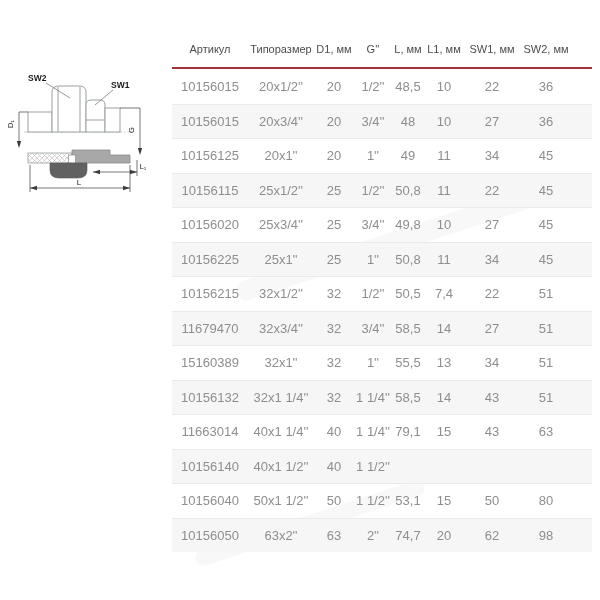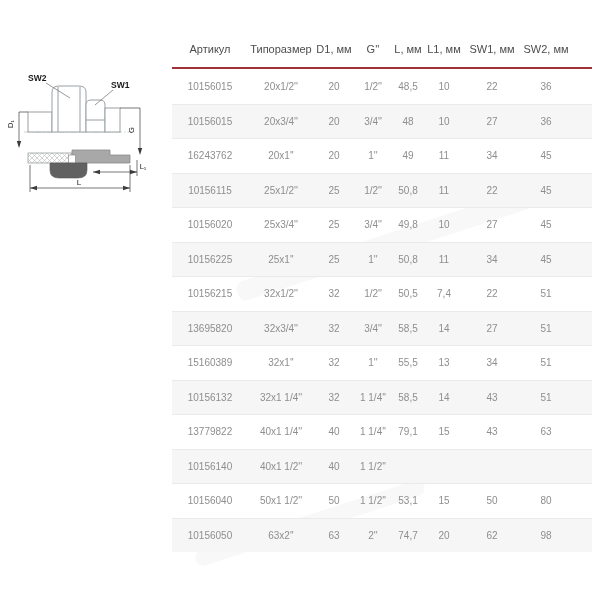--- a/index.html
+++ b/index.html
@@ -20,21 +20,21 @@
   
   .spec-table{position:absolute;left:172px;top:30px;width:420px;}
   .thead,.row{
     display:grid;
     grid-template-columns:76px 66px 40px 38px 32px 40px 56px 52px;
     box-sizing:border-box;width:420px;padding-right:20px;
     align-items:center;text-align:center;
   }
   .thead{height:37px;font-size:11px;font-weight:normal;color:#4d4d4d;}
   .rule{height:0;border-top:2px solid #a0303a;}
-  .row{height:34.5px;font-size:10px;color:#8e8e8e;}
+  .row{height:34.5px;font-size:13px;color:#8e8e8e;}
   .row.alt{background:#f6f6f6;}
   .row + .row{border-top:1px solid #eaeaea;}
   .cell{white-space:nowrap;}
 </style>
 </head>
 <body>
 
 <div class="wm wm1"></div>
 <div class="wm wm2"></div>
 
@@ -127,21 +127,21 @@
         <span class="cell">10156015</span>
         <span class="cell">20x3/4''</span>
         <span class="cell">20</span>
         <span class="cell">3/4''</span>
         <span class="cell">48</span>
         <span class="cell">10</span>
         <span class="cell">27</span>
         <span class="cell">36</span>
       </div>
       <div class="row">
-        <span class="cell">16243762</span>
+        <span class="cell">10156125</span>
         <span class="cell">20x1''</span>
         <span class="cell">20</span>
         <span class="cell">1''</span>
         <span class="cell">49</span>
         <span class="cell">11</span>
         <span class="cell">34</span>
         <span class="cell">45</span>
       </div>
       <div class="row alt">
         <span class="cell">10156115</span>
@@ -177,21 +177,21 @@
         <span class="cell">10156215</span>
         <span class="cell">32x1/2''</span>
         <span class="cell">32</span>
         <span class="cell">1/2''</span>
         <span class="cell">50,5</span>
         <span class="cell">7,4</span>
         <span class="cell">22</span>
         <span class="cell">51</span>
       </div>
       <div class="row alt">
-        <span class="cell">13695820</span>
+        <span class="cell">11679470</span>
         <span class="cell">32x3/4''</span>
         <span class="cell">32</span>
         <span class="cell">3/4''</span>
         <span class="cell">58,5</span>
         <span class="cell">14</span>
         <span class="cell">27</span>
         <span class="cell">51</span>
       </div>
       <div class="row">
         <span class="cell">15160389</span>
@@ -207,21 +207,21 @@
         <span class="cell">10156132</span>
         <span class="cell">32x1 1/4''</span>
         <span class="cell">32</span>
         <span class="cell">1 1/4''</span>
         <span class="cell">58,5</span>
         <span class="cell">14</span>
         <span class="cell">43</span>
         <span class="cell">51</span>
       </div>
       <div class="row">
-        <span class="cell">13779822</span>
+        <span class="cell">11663014</span>
         <span class="cell">40x1 1/4''</span>
         <span class="cell">40</span>
         <span class="cell">1 1/4''</span>
         <span class="cell">79,1</span>
         <span class="cell">15</span>
         <span class="cell">43</span>
         <span class="cell">63</span>
       </div>
       <div class="row alt">
         <span class="cell">10156140</span>

